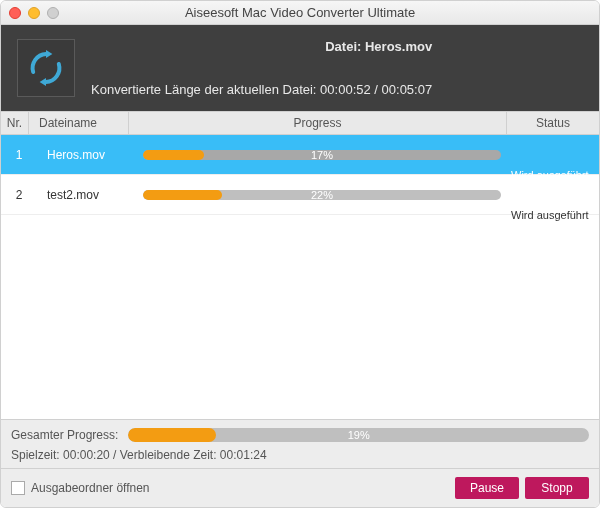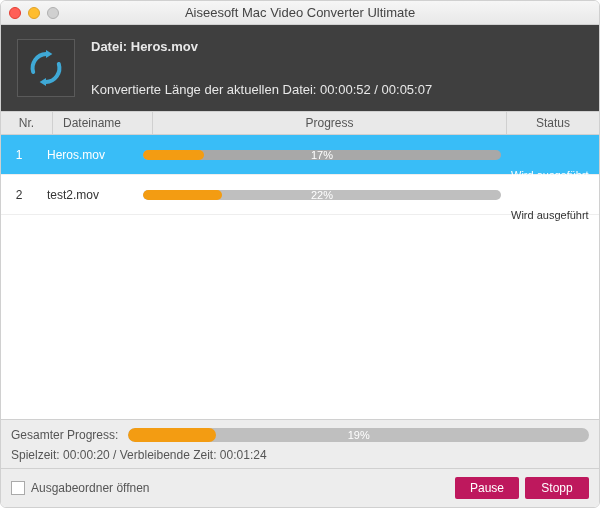--- a/index.html
+++ b/index.html
@@ -51,33 +51,33 @@
   }
   .header-icon {
     width: 58px; height: 58px;
     border: 1px solid #5a5a5a;
     display: flex;
     align-items: center;
     justify-content: center;
     background: #3a3a3a;
   }
   .header-icon svg { width: 40px; height: 40px; }
-  .header-text { display: flex; flex-direction: column; gap: 28px; font-size: 13px; }
+  .header-text { display: flex; flex-direction: column; gap: 28px; font-size: 13px; align-items: flex-end; }
   .header-text .label { font-weight: 600; }
   .columns {
     display: flex;
     background: #e9e9e9;
     border-top: 1px solid #d0d0d0;
     border-bottom: 1px solid #d0d0d0;
     font-size: 12px;
     color: #555;
     height: 24px;
     align-items: center;
   }
-  .col-nr { width: 52px; text-align: center; border-right: 1px solid #d0d0d0; height: 100%; display:flex; align-items:center; justify-content:center;}
+  .col-nr { width: 28px; text-align: center; border-right: 1px solid #d0d0d0; height: 100%; display:flex; align-items:center; justify-content:center;}
   .col-name { width: 100px; padding-left: 10px; border-right: 1px solid #d0d0d0; height:100%; display:flex; align-items:center;}
   .col-progress { flex: 1; text-align: center; border-right: 1px solid #d0d0d0; height:100%; display:flex; align-items:center; justify-content:center;}
   .col-status { width: 92px; text-align: center; height:100%; display:flex; align-items:center; justify-content:center;}
   .rows { flex: 1; overflow: auto; }
   .row {
     display: flex;
     align-items: center;
     height: 40px;
     border-bottom: 1px solid #eee;
     font-size: 12px;

